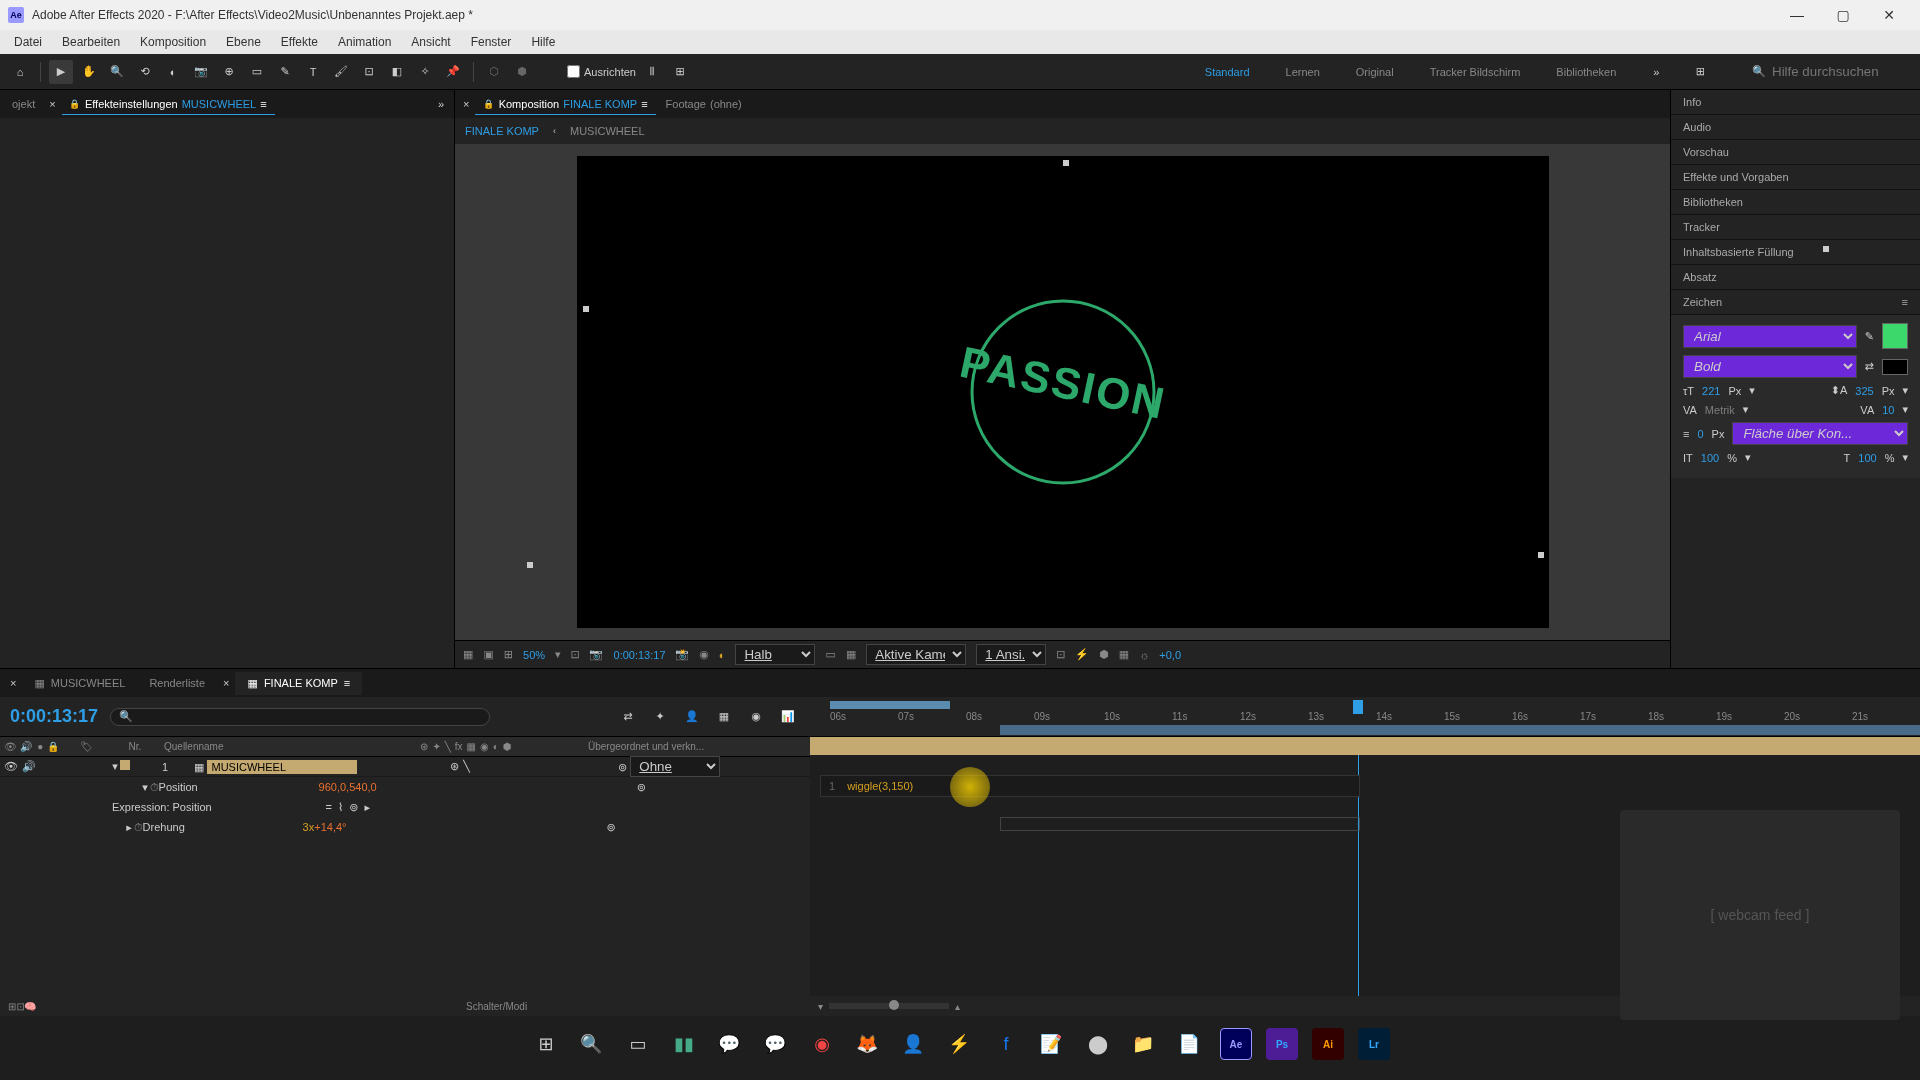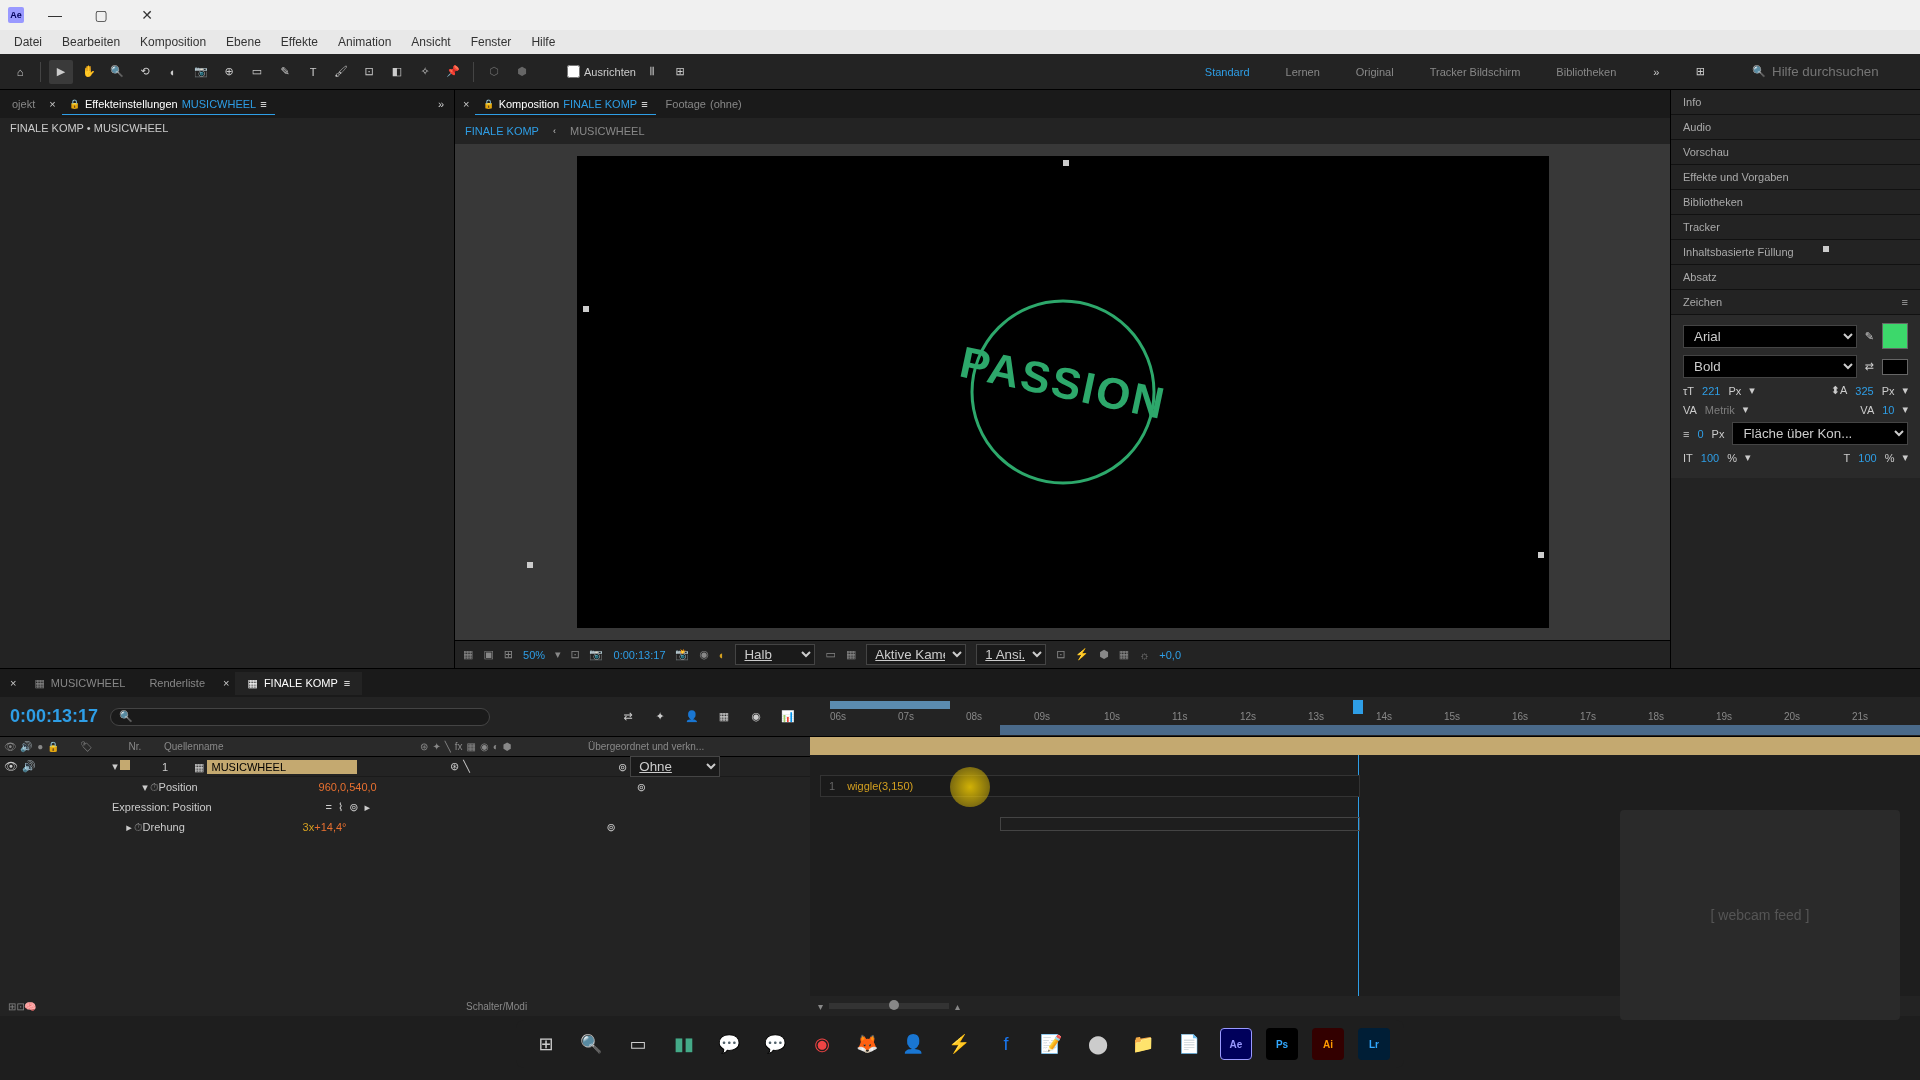--- a/index.html
+++ b/index.html
@@ -52,21 +52,21 @@
 .passion-text { position: absolute; left: 50%; top: 48%; transform: translate(-50%,-50%) rotate(12deg); font-size: 44px; font-weight: bold; color: #2da86b; letter-spacing: 2px; }
 .handle { width: 6px; height: 6px; background: #ccc; position: absolute; }
 .viewer-controls { height: 28px; background: #232323; display: flex; align-items: center; padding: 0 8px; gap: 10px; border-top: 1px solid #000; }
 .vc-item { color: #888; cursor: pointer; }
 .vc-item.blue { color: #2e9ee6; }
 
 
 .right-section { border-bottom: 1px solid #111; padding: 6px 12px; cursor: pointer; color: #aaa; display:flex; align-items:flex-start; justify-content:space-between;}
 .char-panel { padding: 8px 12px; background: #2a2a2a; }
 .char-panel .row { display: flex; align-items: center; gap: 8px; margin-bottom: 6px; }
-.font-select { flex:1; background: #000000; border: 1px solid #444; padding: 2px 6px; color: #ccc; }
+.font-select { flex:1; background: #6d28d9; border: 1px solid #444; padding: 2px 6px; color: #ccc; font-style: italic; }
 .color-swatch { width: 26px; height: 26px; background: #3cd86b; border: 1px solid #666; }
 .char-value { color: #2e9ee6; }
 
 
 .timeline { height: 348px; background: #1a1a1a; border-top: 1px solid #000; display: flex; flex-direction: column; position:relative;}
 .tl-tabs { height: 28px; display: flex; align-items: center; background: #1a1a1a; padding: 0 4px; }
 .tl-tab { padding: 5px 12px; cursor: pointer; color: #888; display: flex; align-items: center; gap: 6px; }
 .tl-tab.active { background: #232323; color: #fff; }
 .tl-header { height: 40px; display: flex; background: #232323; border-bottom: 1px solid #000; }
 .tl-left-head { width: 810px; display: flex; align-items: center; padding: 0 10px; gap: 12px; }
@@ -105,35 +105,36 @@
 .parent-sel { background:#1a1a1a; border:1px solid #444; padding:1px 4px; color:#ccc; width:90px;text-decoration:underline;}
 
 
 .tl-footer { height: 20px; background: #232323; display: flex; align-items: center; padding: 0 8px; font-size:10px; color:#888;}
 .tl-footer .switches { position:absolute; left:466px;}
 
 .taskbar { height: 48px; background: rgba(30,30,30,0.9); display: flex; align-items: center; justify-content: center; gap: 6px; position:fixed; bottom:12px; left:50%; transform:translateX(-50%); border-radius:8px; padding:0 10px;}
 .tb-icon { width: 40px; height: 40px; display: flex; align-items: center; justify-content: center; border-radius: 4px; cursor: pointer; font-size:18px;}
 .tb-app { width:32px;height:32px;border-radius:4px;font-size:10px;font-weight:bold;display:flex;align-items:center;justify-content:center;}
 .tb-ae { background:#00005b;color:#9999ff;border:1px solid #9999ff;}
-.tb-ps { background:#000000;color:#31a8ff;}
+.tb-ps { background:#4c1d95;color:#31a8ff;}
 .tb-ai { background:#330000;color:#ff9a00;}
 .tb-lr { background:#001e36;color:#31a8ff;}
 
 .webcam { position: fixed; right: 20px; bottom: 60px; width: 280px; height: 210px; background: #2a2a2a; border-radius: 4px; display:flex;align-items:center;justify-content:center;color:#555;font-size:14px;}
 
 .twirl { display:inline-block; width:10px; text-align:center; cursor:pointer;}
 .kf-stopwatch { color:#888;}
 .chevron { font-size:9px;}
 </style>
 </head>
 <body>
 
 <div class="titlebar">
   <div class="ae-icon">Ae</div>
+  <div class="title-text">Adobe After Effects 2020 - F:\After Effects\Video2Music\Unbenanntes Projekt.aep *</div>
   <div class="win-btn">—</div>
   <div class="win-btn">▢</div>
   <div class="win-btn">✕</div>
 </div>
 
 <div class="menubar">
   <div class="menu-item">Datei</div>
   <div class="menu-item">Bearbeiten</div>
   <div class="menu-item">Komposition</div>
   <div class="menu-item">Ebene</div>
@@ -193,21 +194,20 @@
       <span class="panel-tab">ojekt</span>
       <span style="padding:0 4px">×</span>
       <span class="panel-tab active">
         <span class="lock-icon">🔒</span>
         <span>Effekteinstellungen</span>
         <span style="color:#2e9ee6">MUSICWHEEL</span>
         <span>≡</span>
       </span>
       <span style="margin-left:auto;padding:0 6px">»</span>
     </div>
-    <div class="breadcrumb">FINALE KOMP • MUSICWHEEL</div>
   </div>
 
   <div class="center-panel">
     <div class="comp-header panel-tabs">
       <span style="padding:0 4px">×</span>
       <span class="panel-tab active">
         <span class="lock-icon">🔒</span>
         <span>Komposition</span>
         <span style="color:#2e9ee6">FINALE KOMP</span>
         <span>≡</span>

